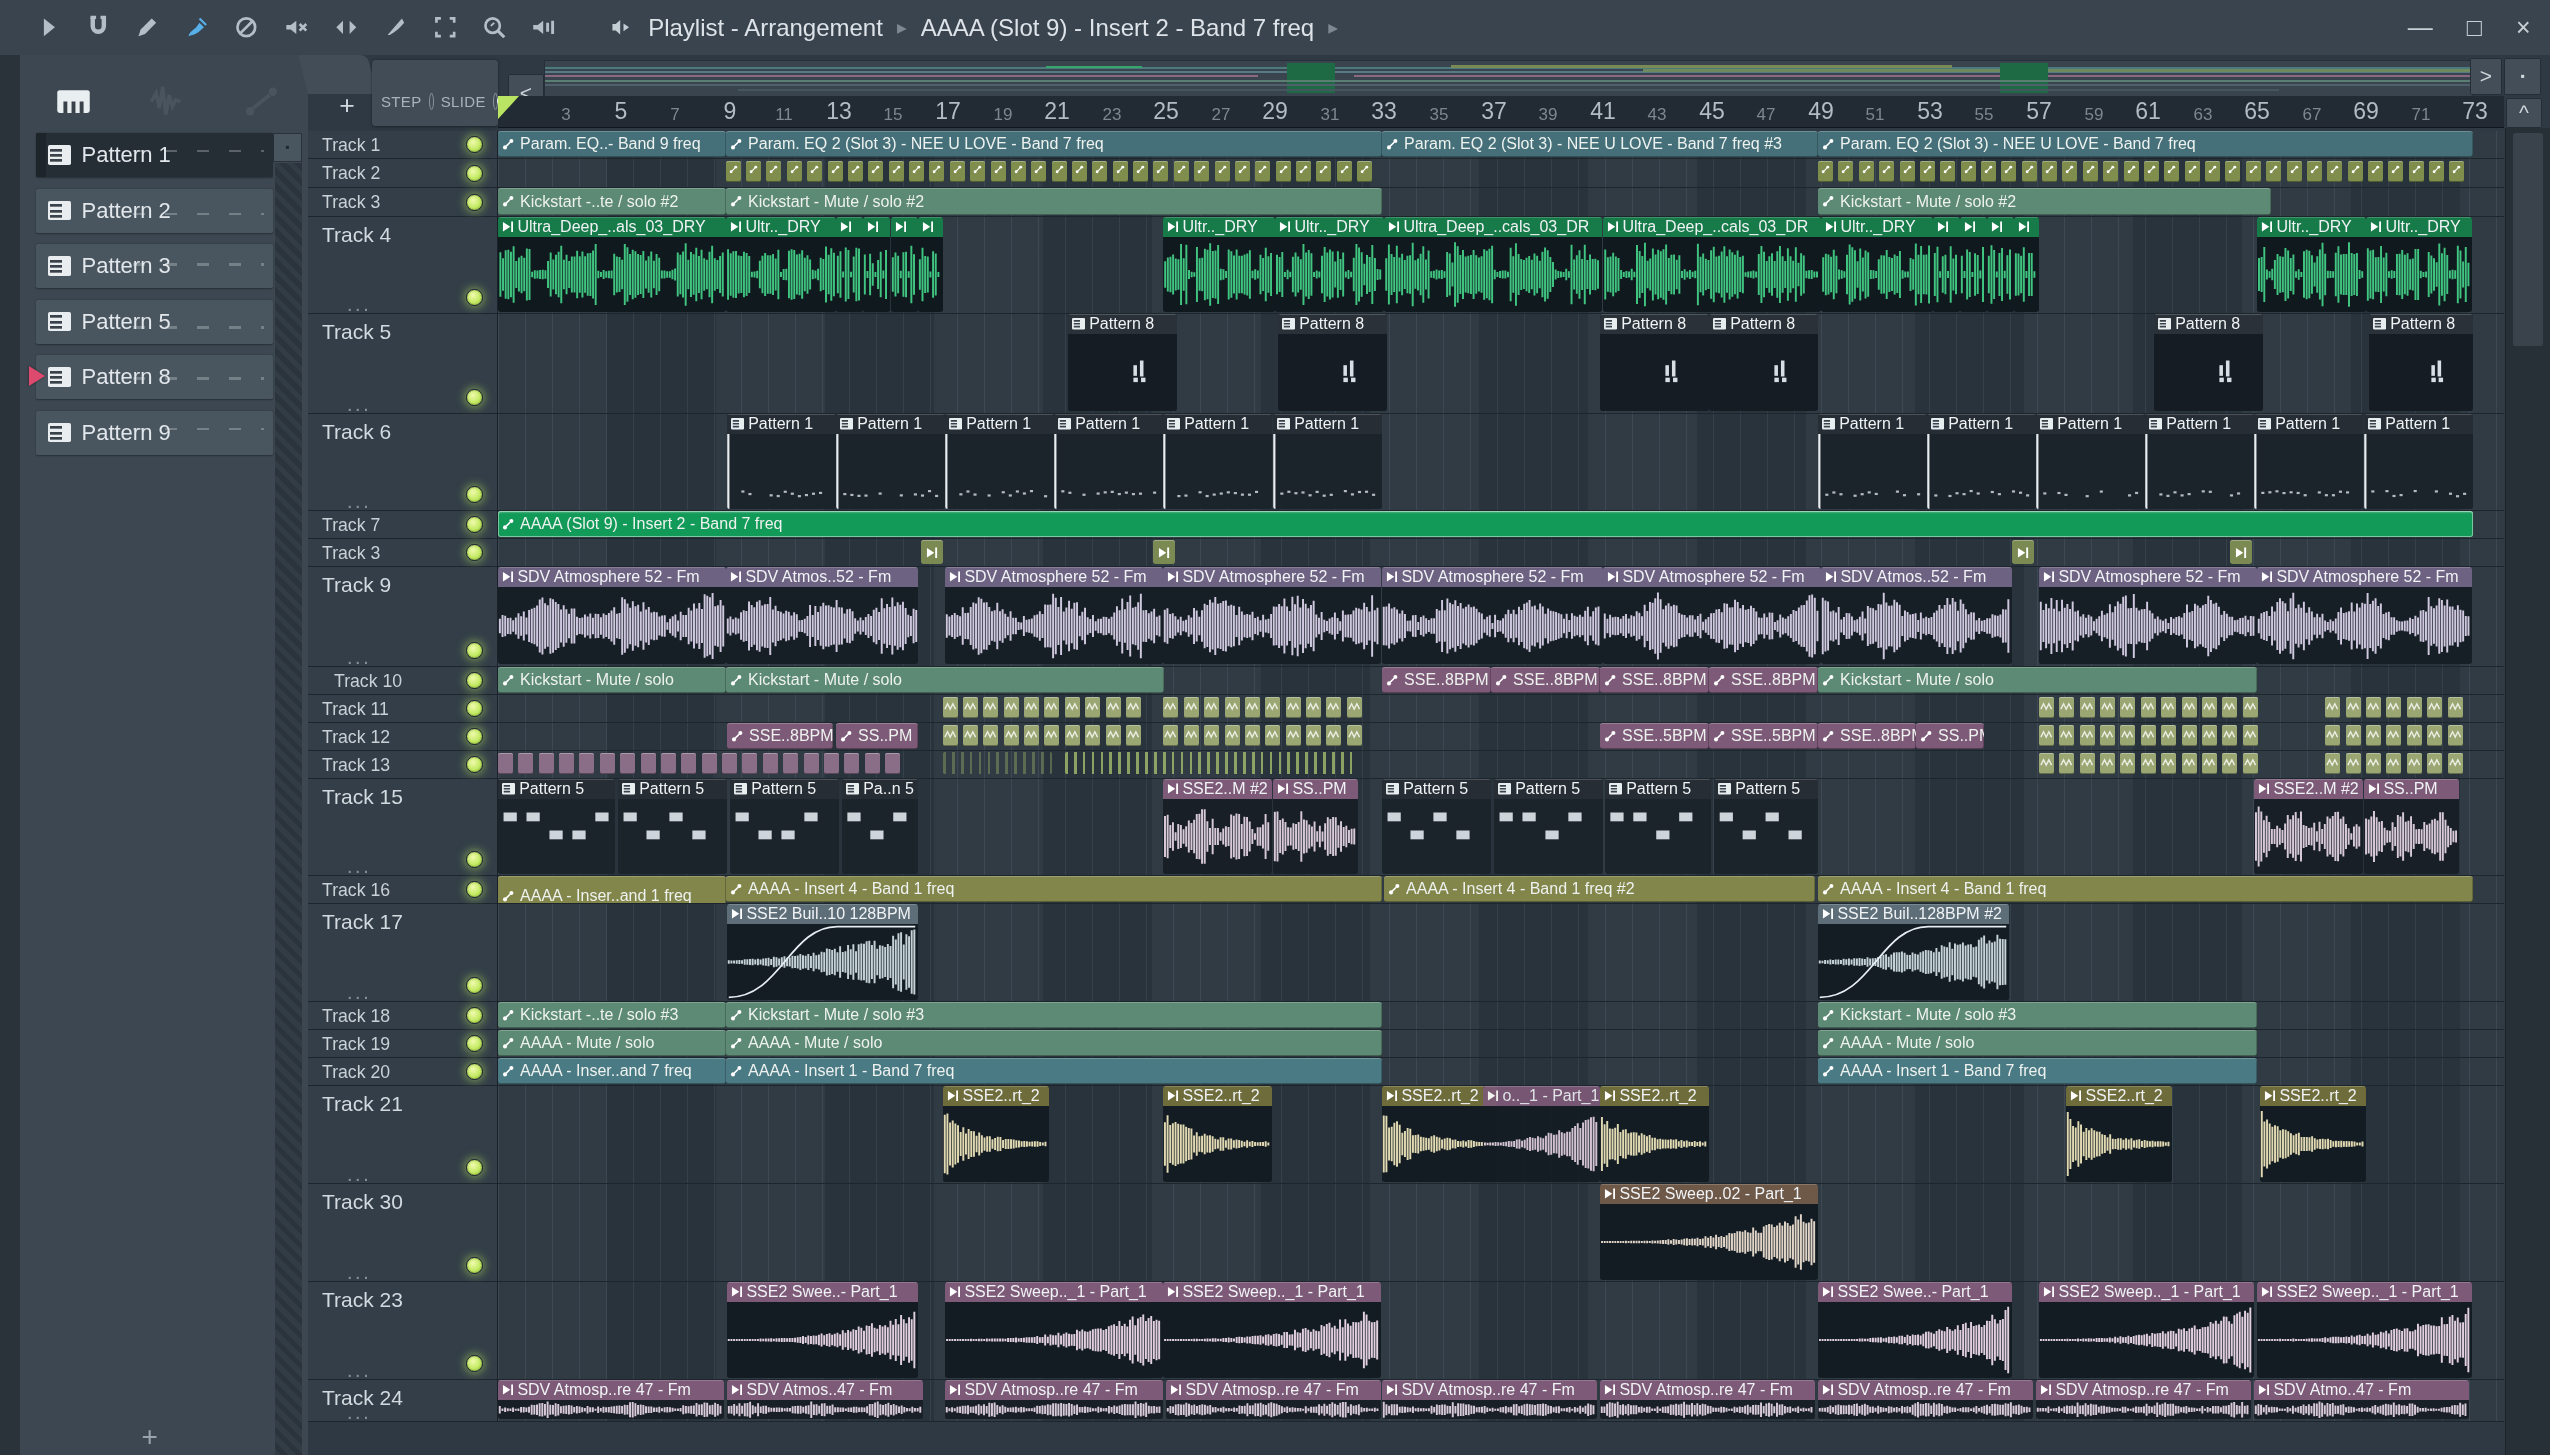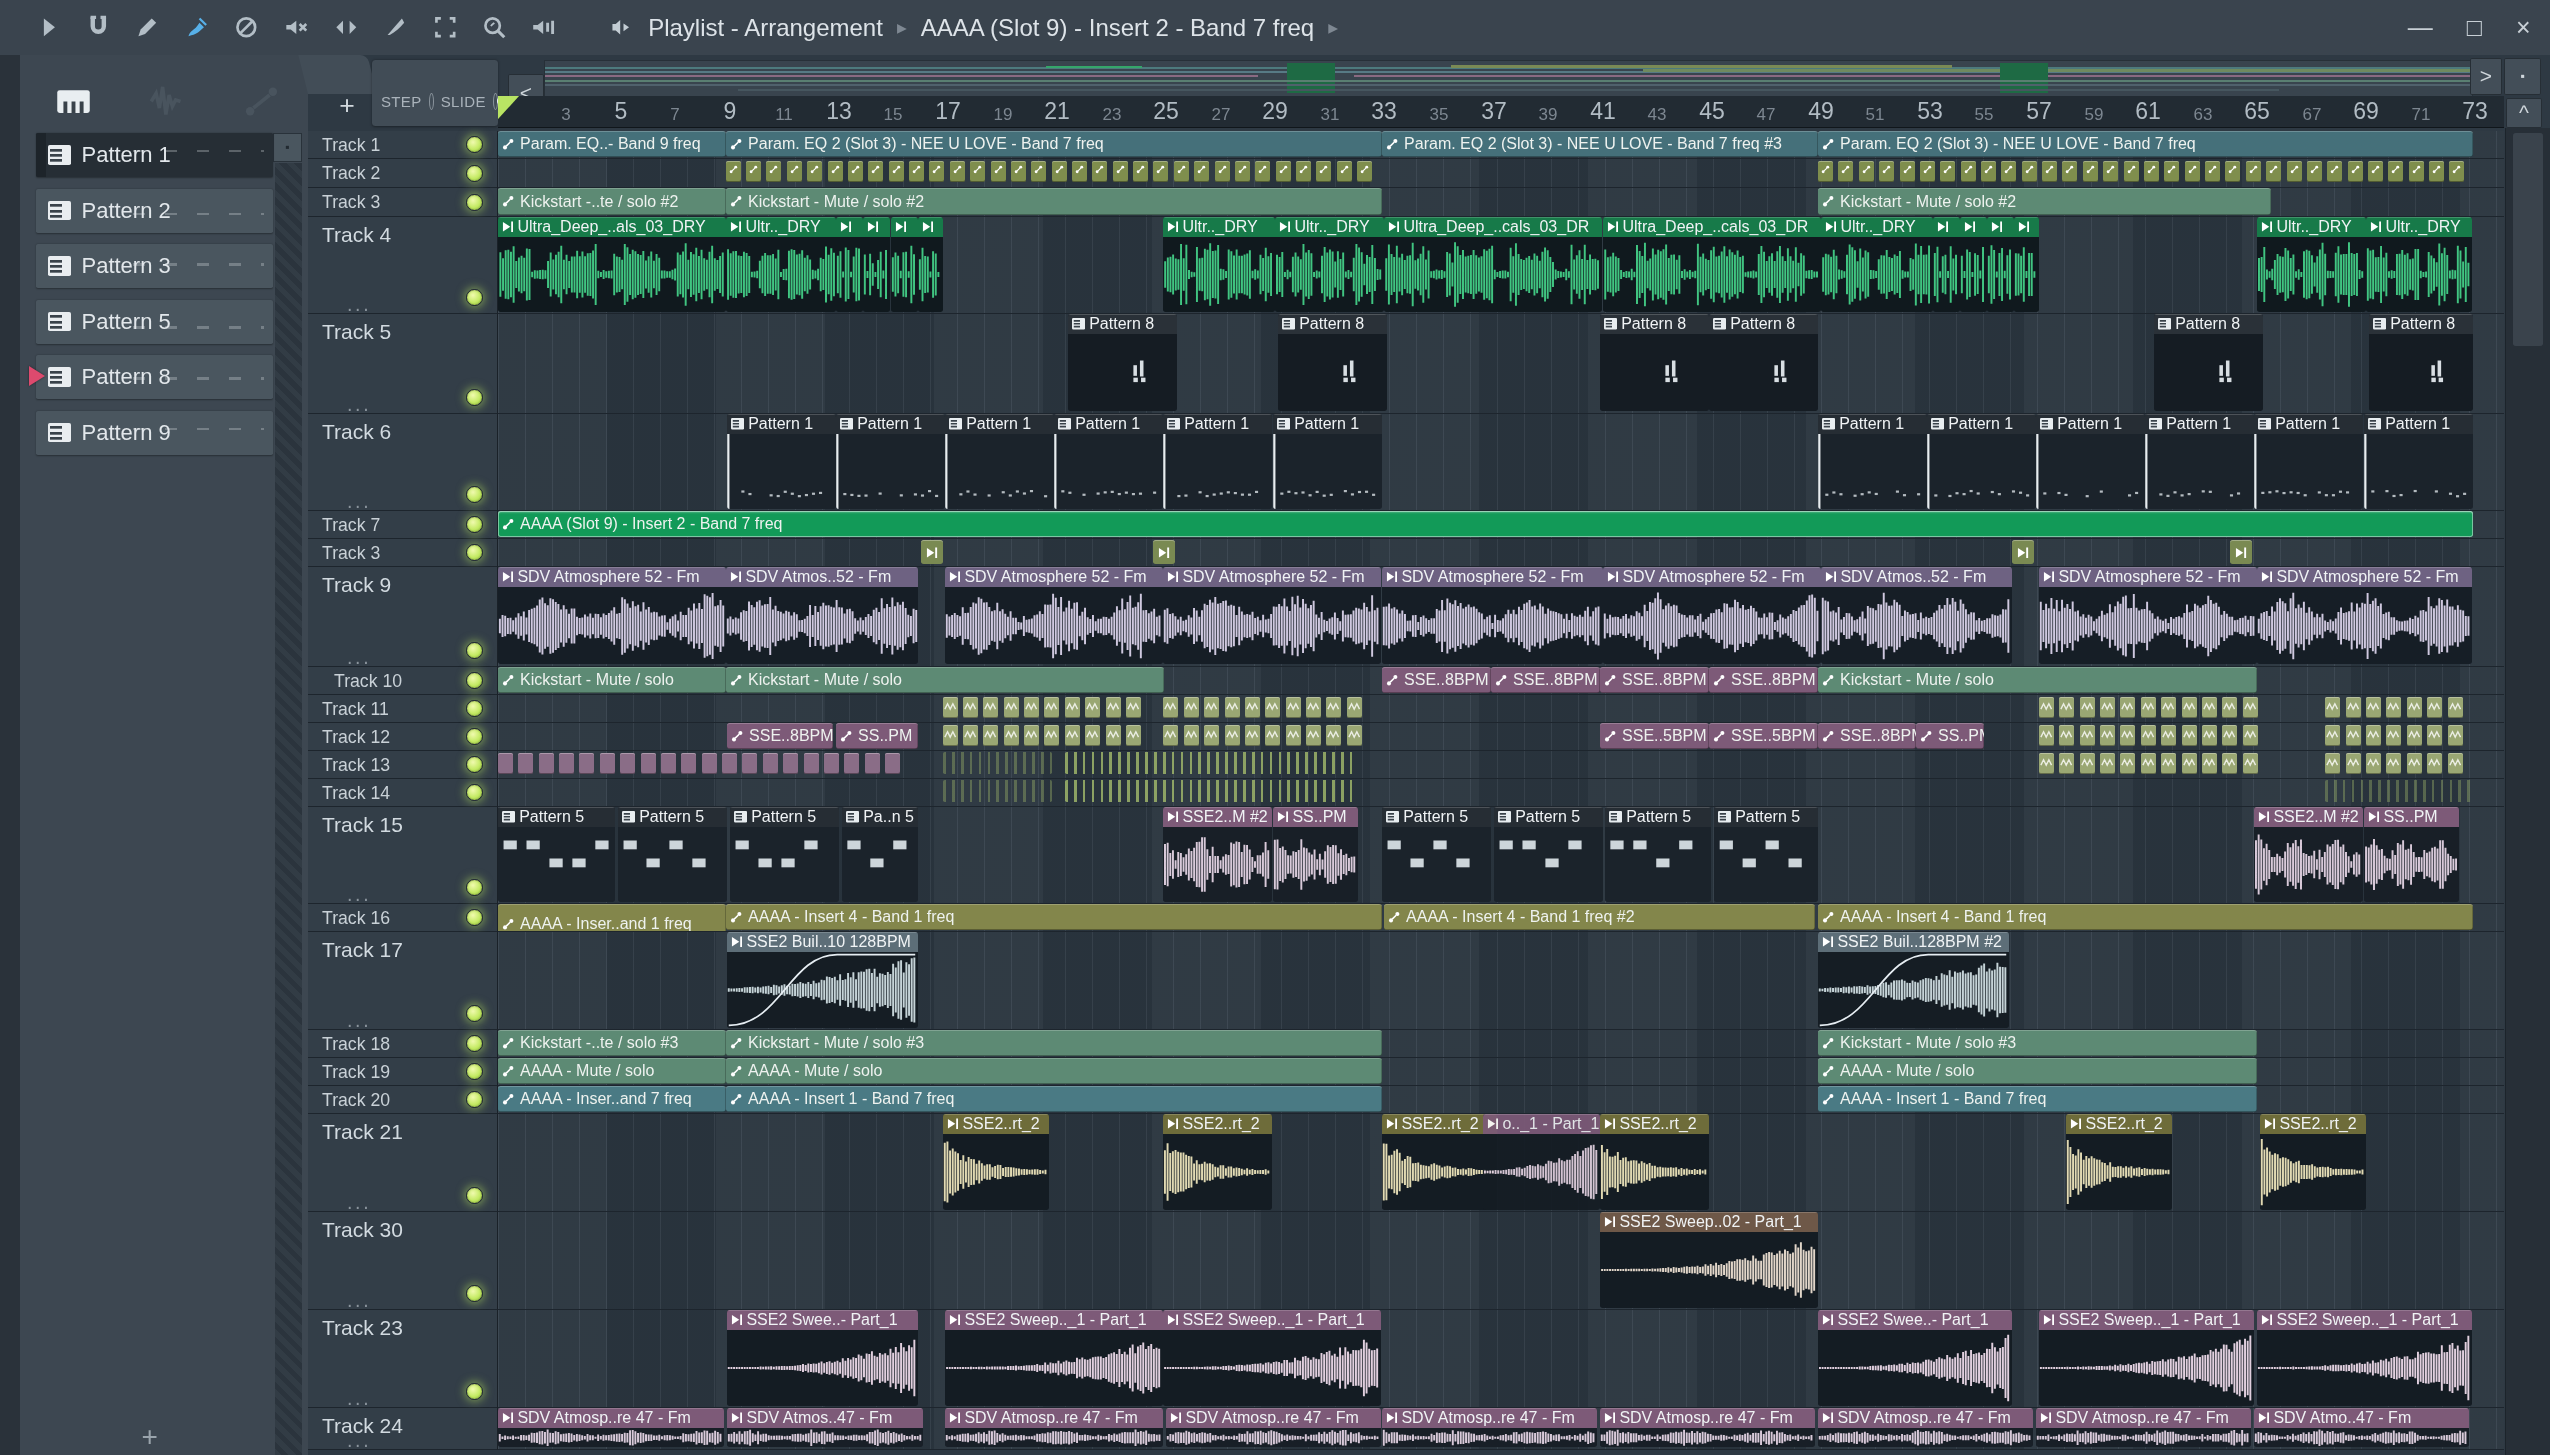--- a/index.html
+++ b/index.html
@@ -2559,31 +2559,20 @@
                   <path d="M1 8L4 2l3 6 3-6 3 6" stroke="rgba(255,255,255,.8)" stroke-width="1.6" fill="none"></path>
                 </svg>
               </div>
               <div class="mbox" style="left: 1950px; width: 15px; top: 2.7px; height: 20.4px; background: rgb(154, 167, 115);">
                 <svg width="13.3" height="8.9" style="margin:5.3px 0 0 0.9px" viewBox="0 0 15 10">
                   <path d="M1 8L4 2l3 6 3-6 3 6" stroke="rgba(255,255,255,.8)" stroke-width="1.6" fill="none"></path>
                 </svg>
               </div>
             </div>
           </div>
-          <div class="row" style="height: 28px;">
-            <div class="rlabel">
-              <div class="rname" style="line-height: 28px;">Track 14</div>
-              <div class="led" style="top: 50%; margin-top: -8px;"></div>
-            </div>
-            <div class="lane">
-              <div class="stripes" style="left: 445px; width: 109px; top: 1.8px; height: 22px; opacity: 0.4; background: repeating-linear-gradient(90deg, rgb(157, 180, 105) 0px, rgb(157, 180, 105) 2.7px, transparent 2.7px, transparent 8.9px);"></div>
-              <div class="stripes" style="left: 567px; width: 292px; top: 1.8px; height: 22px; opacity: 0.85; background: repeating-linear-gradient(90deg, rgb(157, 180, 105) 0px, rgb(157, 180, 105) 2.7px, transparent 2.7px, transparent 8.9px);"></div>
-              <div class="stripes" style="left: 1827px; width: 147px; top: 1.8px; height: 22px; opacity: 0.4; background: repeating-linear-gradient(90deg, rgb(157, 180, 105) 0px, rgb(157, 180, 105) 2.7px, transparent 2.7px, transparent 8.9px);"></div>
-            </div>
-          </div>
           <div class="row tall" style="height: 97px;">
             <div class="rlabel">
               <div class="rname">Track 15</div>
               <div class="grip">...</div>
               <div class="led" style="bottom: 7px;"></div>
             </div>
             <div class="lane">
               <div class="clip" style="left: 0px; width: 117px; height: 95px; background: rgb(27, 35, 43);">
                 <div class="chead" style="background: rgb(38, 45, 52);">
                   <span style="flex: 0 0 auto;">

